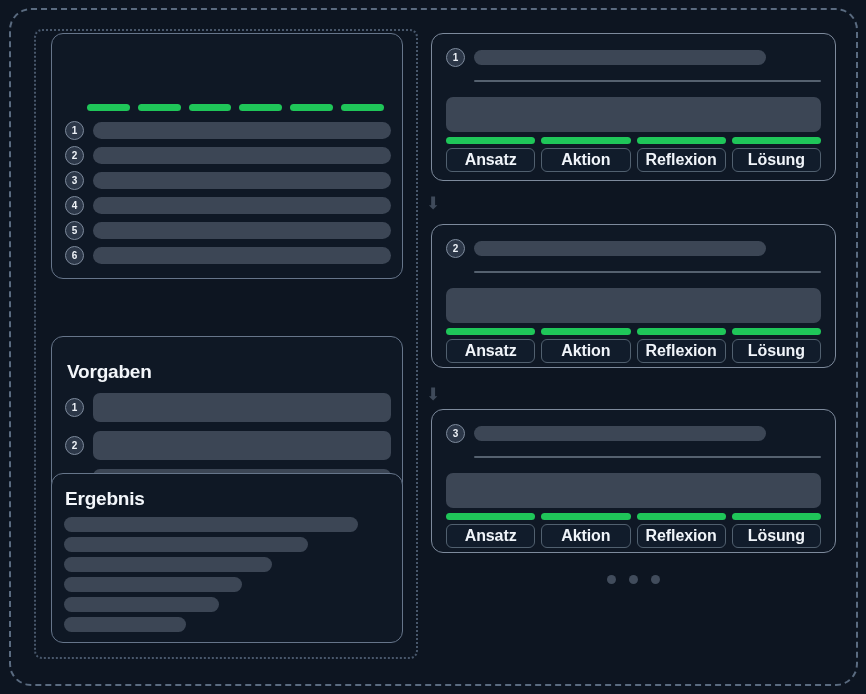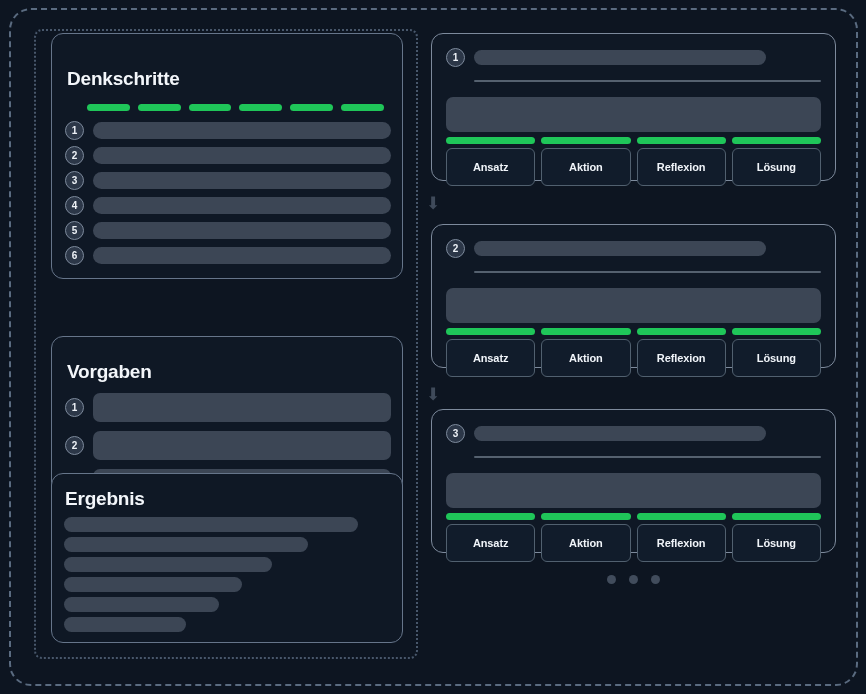--- a/index.html
+++ b/index.html
@@ -164,26 +164,26 @@
   }
 
   .rbtn-row {
     position: absolute;
     left: 14px; right: 14px; top: 114px;
     display: flex;
     gap: 6px;
   }
   .rbtn {
     flex: 1 1 0;
-    height: 38px;
+    height: 24px;
     background: #111c2b;
     border: 1.5px solid #51606f;
     border-radius: 6px;
     color: #f0f4f9;
-    font-size: 11px;
+    font-size: 16px;
     font-weight: bold;
     display: flex;
     align-items: center;
     justify-content: center;
     letter-spacing: -0.1px;
     cursor: pointer;
   }
 
   
   .arrow {
@@ -213,21 +213,20 @@
     cursor: pointer;
   }
 </style>
 </head>
 <body>
 
 <div class="outer-frame"></div>
 <div class="dotted-frame"></div>
 
 <div class="panel" id="panel-denkschritte">
-  <div class="panel-title">Denkschritte</div>
   <div class="seg-row" id="seg-row">
       <div class="seg"></div>
       <div class="seg"></div>
       <div class="seg"></div>
       <div class="seg"></div>
       <div class="seg"></div>
       <div class="seg"></div>
     </div>
   <div class="step-list" id="denkschritte-steps">
       <div class="step-row">

